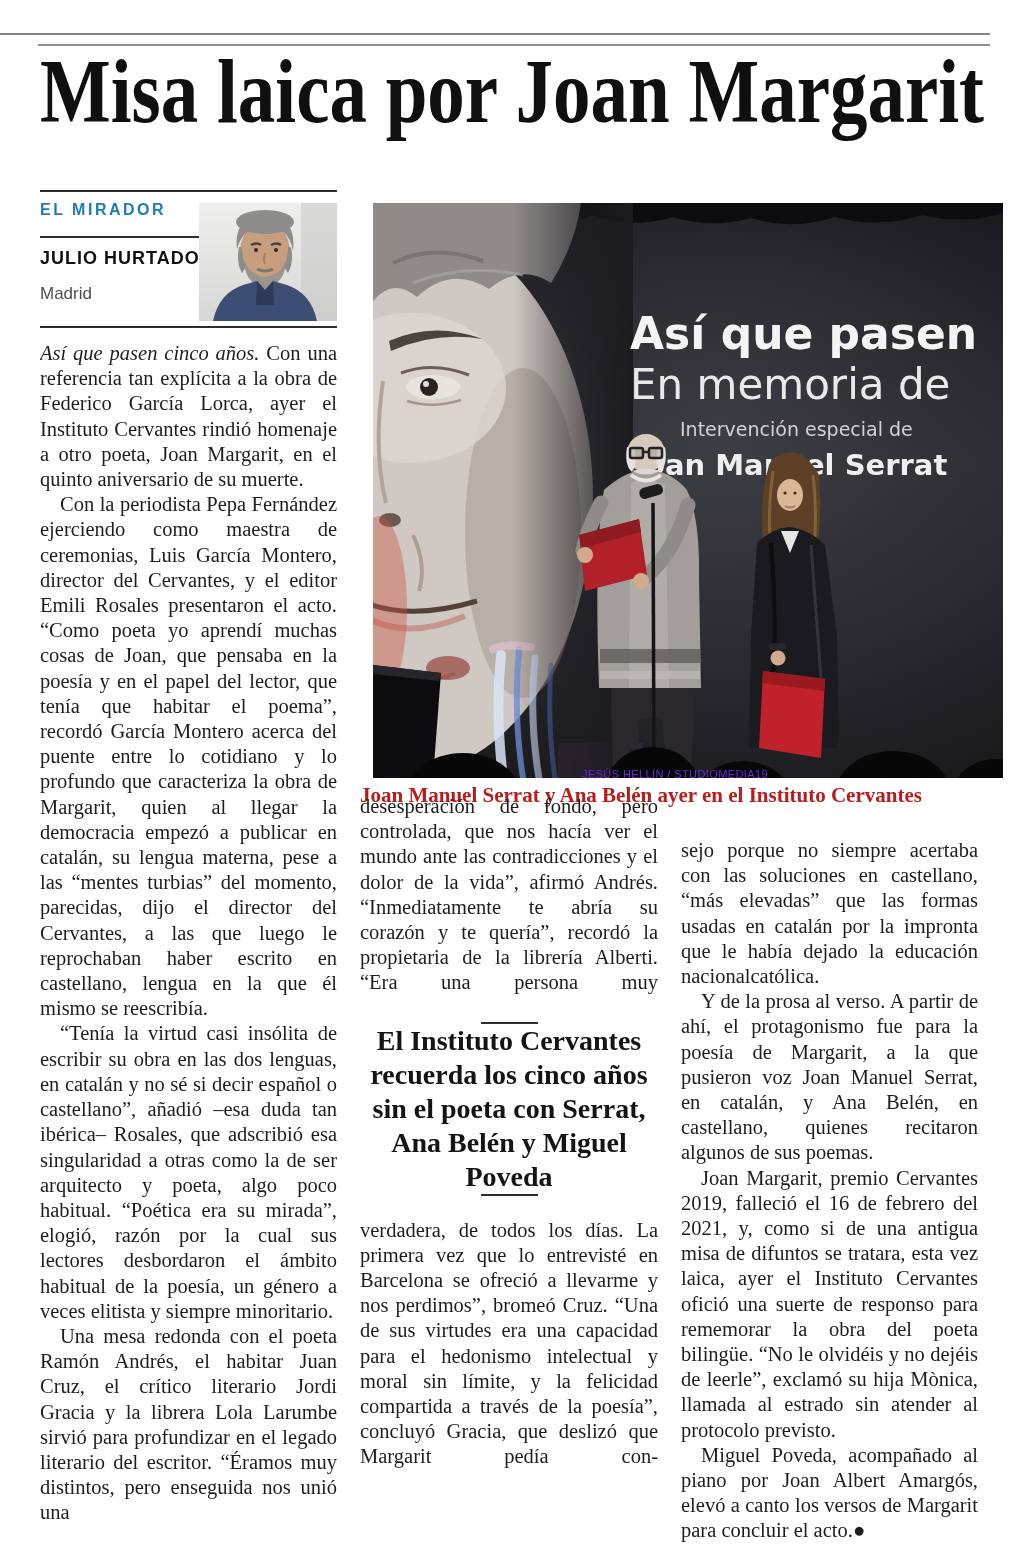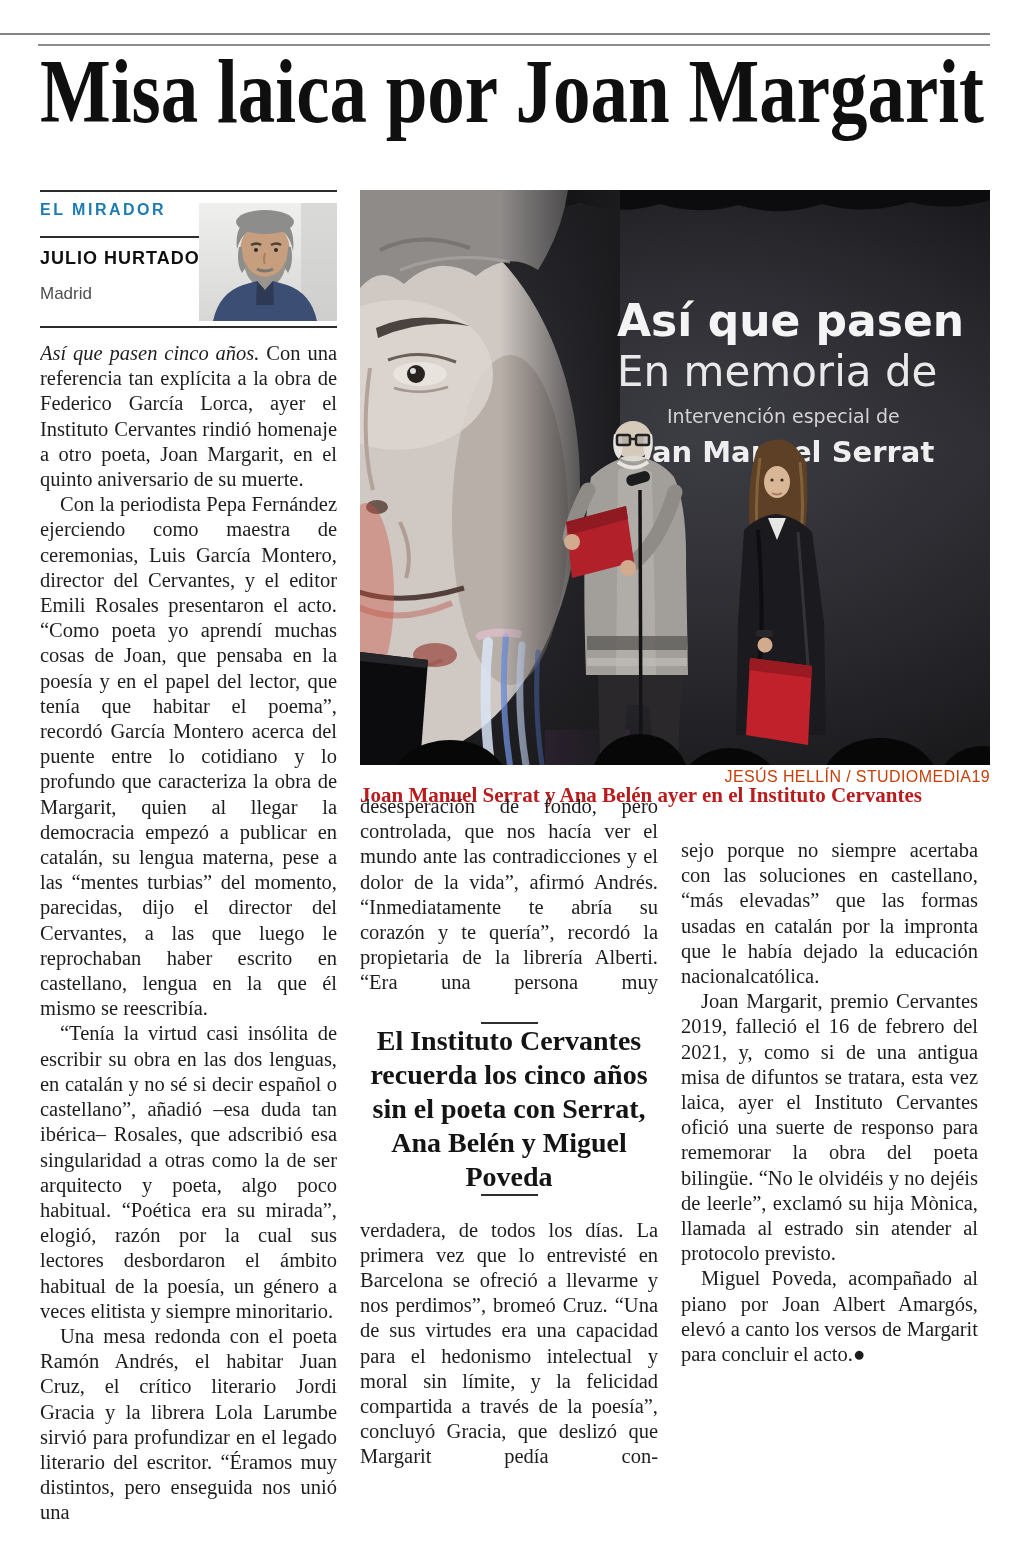--- a/index.html
+++ b/index.html
@@ -22,22 +22,22 @@
   .kicker-section{position:absolute;left:0;top:11px;font-size:16px;font-weight:bold;
                   letter-spacing:2.5px;color:#1d7cb4;}
   .kicker-author{position:absolute;left:0;top:58px;font-size:18px;font-weight:bold;
                  letter-spacing:1px;color:#101010;}
   .kicker-location{position:absolute;left:0;top:94px;font-size:17px;color:#4f4f4f;}
   .avatar{position:absolute;left:159px;top:13px;width:138px;height:118px;}
 
   
   .photo{position:absolute;left:360px;top:190px;width:630px;height:575px;background:#1b1b1e;}
   .photo svg{display:block;}
-  .credit{position:absolute;left:360px;top:768px;width:630px;text-align:right;
-          font-family:"Liberation Sans",sans-serif;font-size:16px;letter-spacing:.4px;color:#c2410c;}
+  .credit{position:absolute;left:360px;top:768px;width:630px;text-align:center;
+          font-family:"Liberation Sans",sans-serif;font-size:11px;letter-spacing:.4px;color:#6d28d9;}
   .caption{position:absolute;left:360px;top:783px;width:630px;font-weight:bold;
            font-size:21px;color:#b91c1c;}
 
   
   .col{position:absolute;width:297px;font-size:20.5px;line-height:25.2px;
        text-align:justify;color:#1d1d1d;overflow:hidden;}
   .col p{margin:0;text-indent:20px;}
   .col p.noindent{text-indent:0;}
   .col p.runon{text-align-last:justify;}
   .col1{left:40px;top:341px;height:1202px;}
@@ -94,21 +94,21 @@
           <circle cx="77" cy="47" r="2" fill="#2b2b2b"></circle>
         <path d="M66,50 Q64,58 66,61" stroke="#a5805f" stroke-width="2" fill="none"></path>
         <path d="M46,58 L46,66 Q50,82 66,85 Q82,82 86,66 L86,58 Q82,72 66,74 Q50,72 46,58 Z" fill="#9a948e"></path>
         <path d="M58,66 Q66,70 74,66" stroke="#7b7670" stroke-width="3" fill="none"></path>
         <path d="M14,118 Q20,90 44,82 L58,78 L66,87 L74,78 L88,82 Q112,90 118,118 Z" fill="#3c4e74"></path>
         <path d="M58,78 L66,87 L74,78 L75,102 L57,102 Z" fill="#2e3a55"></path>
       </svg>
     </div>
   </div>
 
-  <figure class="photo" style="margin:0">
+  <figure class="photo" style="margin:13px">
     <svg width="630" height="575" viewBox="0 0 630 575">
       <defs>
         <linearGradient id="bgG" x1="0" y1="0" x2="0" y2="1">
           <stop offset="0" stop-color="#141417"></stop>
             <stop offset="0.45" stop-color="#26262b"></stop>
           <stop offset="1" stop-color="#1a1a1d"></stop>
         </linearGradient>
         <linearGradient id="faceFade" x1="0" y1="0" x2="1" y2="0">
           <stop offset="0" stop-color="#1b1b1e" stop-opacity="0"></stop>
           <stop offset="1" stop-color="#1b1b1e" stop-opacity="1"></stop>
@@ -239,17 +239,18 @@
     <div class="pq">
       <div class="pq-bar"></div>
       <p class="pq-text">El Instituto Cervantes recuerda los cinco años sin el poeta con Serrat, Ana Belén y Miguel Poveda</p>
       <div class="pq-bar"></div>
     </div>
     <p class="noindent runon">verdadera, de todos los días. La primera vez que lo entrevisté en Barcelona se ofreció a llevarme y nos perdimos”, bromeó Cruz. “Una de sus virtudes era una capacidad para el hedonismo intelectual y moral sin límite, y la felicidad compartida a través de la poesía”, concluyó Gracia, que deslizó que Margarit pedía con-</p>
   </div>
 
   <div class="col col3">
     <p class="noindent">sejo porque no siempre acertaba con las soluciones en castellano, “más elevadas” que las formas usadas en catalán por la impronta que le había dejado la educación nacionalcatólica.</p>
+    <p>Y de la prosa al verso. A partir de ahí, el protagonismo fue para la poesía de Margarit, a la que pusieron voz Joan Manuel Serrat, en catalán, y Ana Belén, en castellano, quienes recitaron algunos de sus poemas.</p>
     <p>Joan Margarit, premio Cervantes 2019, falleció el 16 de febrero del 2021, y, como si de una antigua misa de difuntos se tratara, esta vez laica, ayer el Instituto Cervantes ofició una suerte de responso para rememorar la obra del poeta bilingüe. “No le olvidéis y no dejéis de leerle”, exclamó su hija Mònica, llamada al estrado sin atender al protocolo previsto.</p>
     <p>Miguel Poveda, acompañado al piano por Joan Albert Amargós, elevó a canto los versos de Margarit para concluir el acto.●</p>
   </div>
 
 </div>
 
 </body></html>

